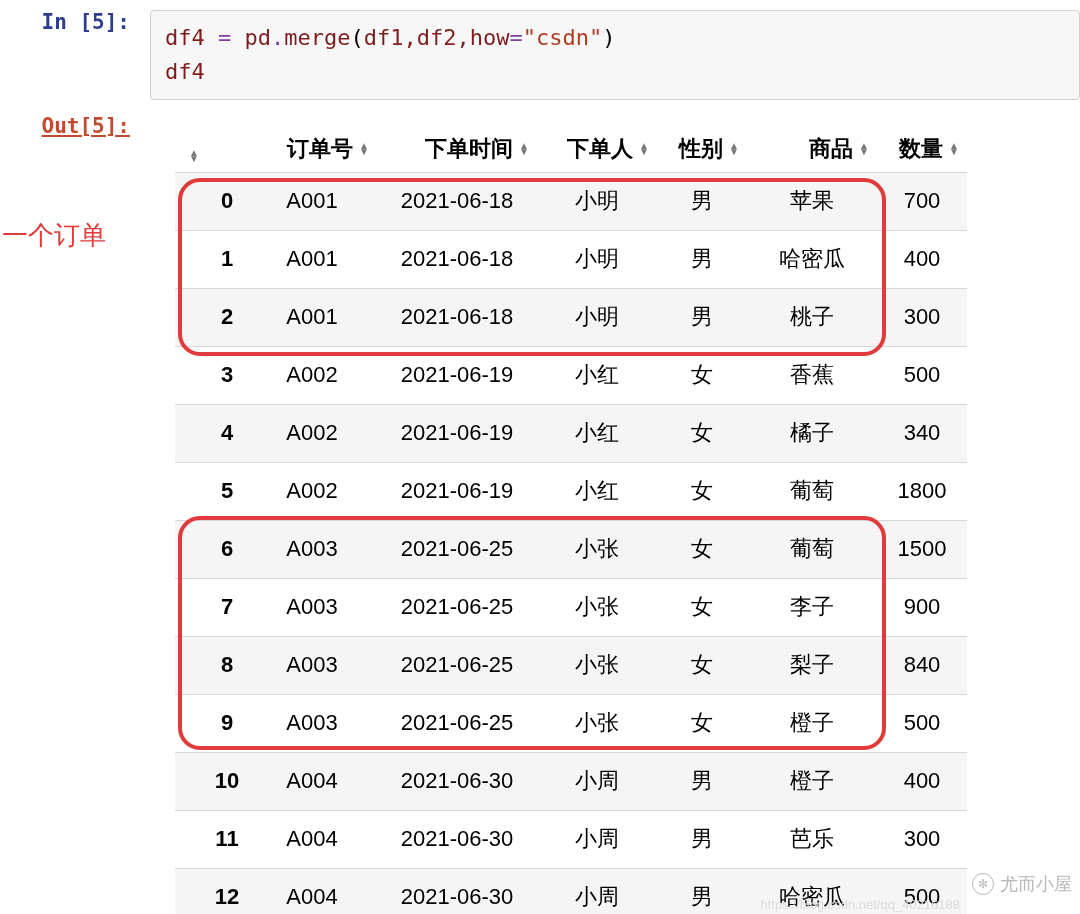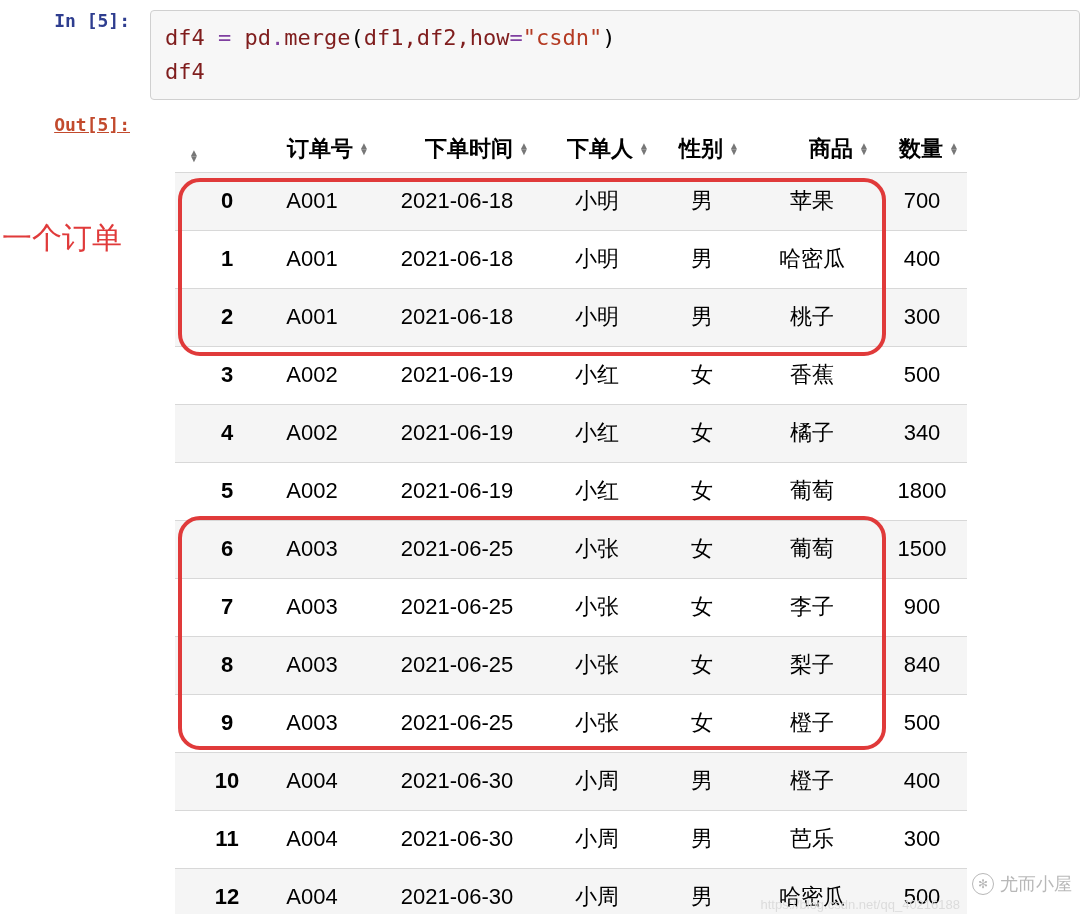--- a/index.html
+++ b/index.html
@@ -1,20 +1,20 @@
 <!DOCTYPE html>
 <html><head>
 <meta charset="utf-8">
 <style>
   * { box-sizing: border-box; }
   html, body { margin: 0; padding: 0; background: #fff; font-family: "Helvetica Neue", Arial, "PingFang SC", "Microsoft YaHei", sans-serif; }
   .page { width: 1080px; height: 914px; position: relative; overflow: hidden; }
 
   .prompt-area { display: flex; padding-top: 10px; }
-  .prompt-col { width: 150px; text-align: right; padding-right: 20px; font-family: Menlo, Consolas, monospace; font-size: 18px; padding-left: 33px; }
+  .prompt-col { width: 150px; text-align: right; padding-right: 20px; font-family: Menlo, Consolas, monospace; font-size: 21px; padding-left: 33px; }
   .in-prompt { color: #2e3d8f; font-weight: bold; }
   .out-prompt { color: #c24a2d; font-weight: bold; margin-top: 24px; text-decoration: underline; }
 
   .code-col { flex: 1; }
   .code-cell { background: #f7f7f7; border: 1px solid #d0d0d0; border-radius: 4px; padding: 10px 14px; font-family: Menlo, Consolas, monospace; font-size: 22px; line-height: 1.55; white-space: pre; }
   .c-black { color: #7f1d1d; }
   .c-op { color: #7f3fa0; }
   .c-paren { color: #000; }
   .c-str { color: #b43a22; }
 
@@ -37,21 +37,21 @@
   .col-5 { width: 130px; }
   .col-6 { width: 90px; }
 
   .sort-icon { display: inline-flex; flex-direction: column; line-height: 6px; font-size: 10px; color: #777; }
   .sort-icon span { display: block; }
 
   .redbox { position: absolute; border: 4px solid #e03a3a; border-radius: 22px; z-index: 5; pointer-events: none; }
   .box1 { left: 178px; top: 178px; width: 708px; height: 178px; }
   .box2 { left: 178px; top: 516px; width: 708px; height: 234px; }
 
-  .annotation { position: absolute; left: 2px; top: 218px; color: #e03a3a; font-size: 30px; z-index: 6; }
+  .annotation { position: absolute; left: 2px; top: 218px; color: #e03a3a; font-size: 26px; z-index: 6; }
 
   .wm-right { position: absolute; right: 8px; bottom: 18px; color: #b8b8b8; font-size: 18px; z-index: 7; display: flex; align-items: center; gap: 6px; }
   .wm-right .wx { width: 22px; height: 22px; border: 1.5px solid #b8b8b8; border-radius: 50%; display: inline-flex; align-items: center; justify-content: center; font-size: 12px; }
   .wm-bottom { position: absolute; right: 120px; bottom: 2px; color: #dcdcdc; font-size: 13px; z-index: 3; text-align: center; }
 </style>
 </head>
 <body>
 
 <div class="page">
 

